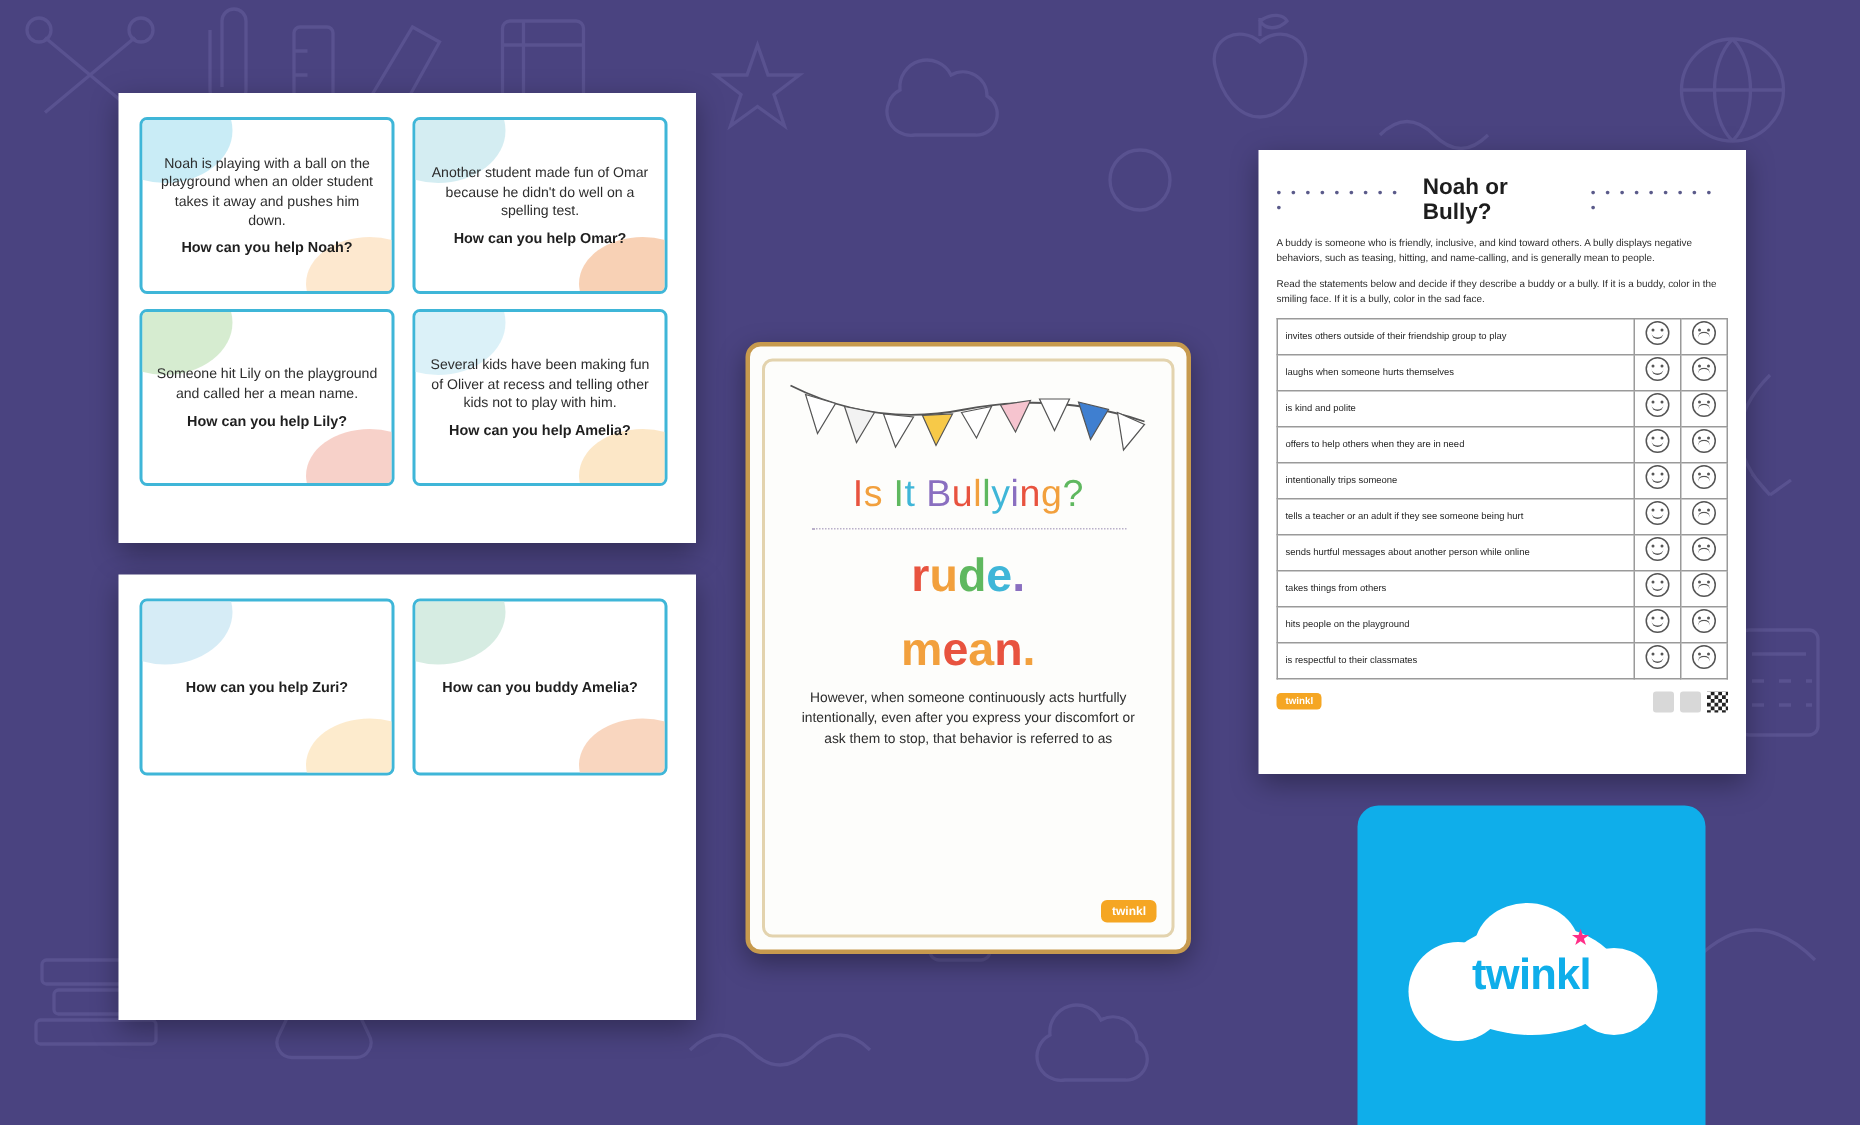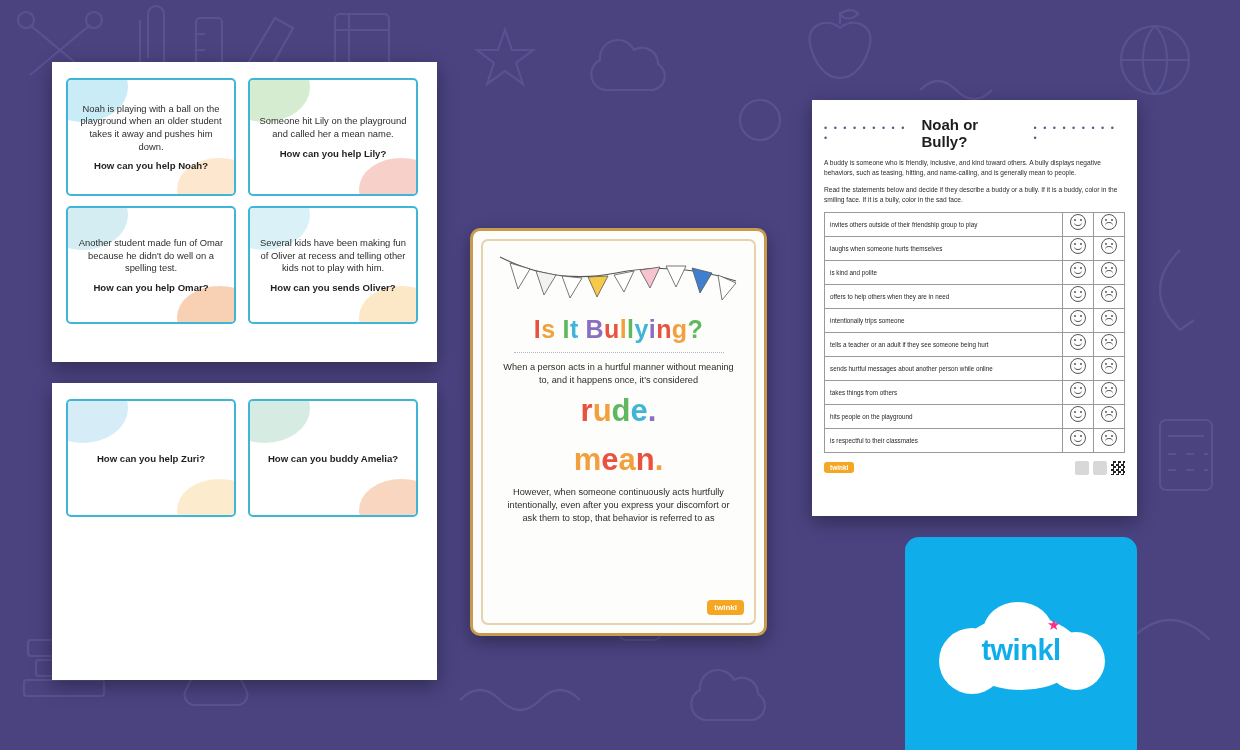--- a/index.html
+++ b/index.html
@@ -9,20 +9,21 @@
     font-family:"Liberation Sans", sans-serif;
   }
   
   .bg-doodles{position:absolute;inset:0;overflow:hidden;}
   .bg-doodles svg{position:absolute;inset:0;}
 
   
   .sheet{
     position:absolute;background:#ffffff;
     box-shadow:0 6px 18px rgba(0,0,0,.35);
+    margin-left:27px;
   }
 
   
   #cards-sheet-1{left:52px;top:62px;width:385px;height:300px;}
   #cards-sheet-2{left:52px;top:383px;width:385px;height:297px;}
 
   .card-grid{
     display:flex;flex-wrap:wrap;gap:10px 12px;
     padding:16px 14px;box-sizing:border-box;width:100%;
   }
@@ -50,21 +51,21 @@
     border:3px solid #c79a4e;border-radius:10px;background:#fdfdfb;
     box-sizing:border-box;padding:8px;
   }
   #poster .inner{
     border:2px solid #e3d3ae;border-radius:7px;height:100%;
     box-sizing:border-box;padding:8px 12px;position:relative;overflow:hidden;
     display:flex;flex-direction:column;align-items:center;
   }
   .bunting{width:245px;height:62px;margin-top:2px;}
   .poster-title{
-    font-size:25px;font-weight:bold;letter-spacing:.4px;margin:2px 0 4px;
+    font-size:25px;font-weight:normal;letter-spacing:.4px;margin:2px 0 4px;
     white-space:nowrap;
   }
   .poster-title span{display:inline-block;}
   .divider{width:210px;border-top:1px dotted #b9b0c9;margin:4px 0 8px;}
   .poster-p{
     font-size:9.2px;line-height:1.45;color:#2c2c2c;text-align:center;
     margin:0 6px;
   }
   .bigword{font-size:31px;font-weight:bold;margin:5px 0 8px;}
   .bigword span{display:inline-block;}
@@ -183,38 +184,38 @@
   <div class="card-grid">
 
     <div class="scen-card">
       <div class="blob tl" style="background:#bfe9f5"></div>
       <div class="blob br" style="background:#fde4c7"></div>
       <p class="scen-text">Noah is playing with a ball on the playground when an older student takes it away and pushes him down.</p>
       <p class="scen-q">How can you help Noah?</p>
     </div>
 
     <div class="scen-card">
+      <div class="blob tl" style="background:#cdeaf0"></div>
+      <div class="blob br" style="background:#f7c9a8"></div>
+      <p class="scen-text">Another student made fun of Omar because he didn't do well on a spelling test.</p>
+      <p class="scen-q">How can you help Omar?</p>
+    </div>
+
+    <div class="scen-card">
       <div class="blob tl" style="background:#cfe9c8"></div>
       <div class="blob br" style="background:#f6c9c0"></div>
       <p class="scen-text">Someone hit Lily on the playground and called her a mean name.</p>
       <p class="scen-q">How can you help Lily?</p>
     </div>
 
     <div class="scen-card">
-      <div class="blob tl" style="background:#cdeaf0"></div>
-      <div class="blob br" style="background:#f7c9a8"></div>
-      <p class="scen-text">Another student made fun of Omar because he didn't do well on a spelling test.</p>
-      <p class="scen-q">How can you help Omar?</p>
-    </div>
-
-    <div class="scen-card">
       <div class="blob tl" style="background:#d5eef7"></div>
       <div class="blob br" style="background:#fbe3bd"></div>
       <p class="scen-text">Several kids have been making fun of Oliver at recess and telling other kids not to play with him.</p>
-      <p class="scen-q">How can you sends Oliver?</p>
+      <p class="scen-q">How can you help Amelia?</p>
     </div>
 
   </div>
 </div>
 
 <div class="sheet" id="cards-sheet-2">
   <div class="card-grid">
 
     <div class="scen-card">
       <div class="blob tl" style="background:#cfe9f4"></div>
@@ -248,21 +249,20 @@
         <polygon points="222,24 240,32 226,49" fill="#ffffff"></polygon>
       </g>
     </svg>
 
     <div class="poster-title">
       <span style="color:#e8533f">I</span><span style="color:#f2a03d">s</span><span style="display:inline-block;width:7px"></span><span style="color:#5fb85f">I</span><span style="color:#3fb6d8">t</span><span style="display:inline-block;width:7px"></span><span style="color:#8a6fc0">B</span><span style="color:#e8533f">u</span><span style="color:#f2a03d">l</span><span style="color:#5fb85f">l</span><span style="color:#3fb6d8">y</span><span style="color:#8a6fc0">i</span><span style="color:#e8533f">n</span><span style="color:#f2a03d">g</span><span style="color:#5fb85f">?</span>
     </div>
 
     <div class="divider"></div>
 
-    <p class="poster-p">When a person acts in a hurtful manner without meaning to, and it happens once, it's considered</p>
 
     <div class="bigword">
       <span style="color:#e8533f">r</span><span style="color:#f2a03d">u</span><span style="color:#5fb85f">d</span><span style="color:#3fb6d8">e</span><span style="color:#8a6fc0">.</span>
     </div>
 
 
     <div class="bigword">
       <span style="color:#f2a03d">m</span><span style="color:#e8533f">e</span><span style="color:#f2a03d">a</span><span style="color:#e8533f">n</span><span style="color:#f2a03d">.</span>
     </div>
 

